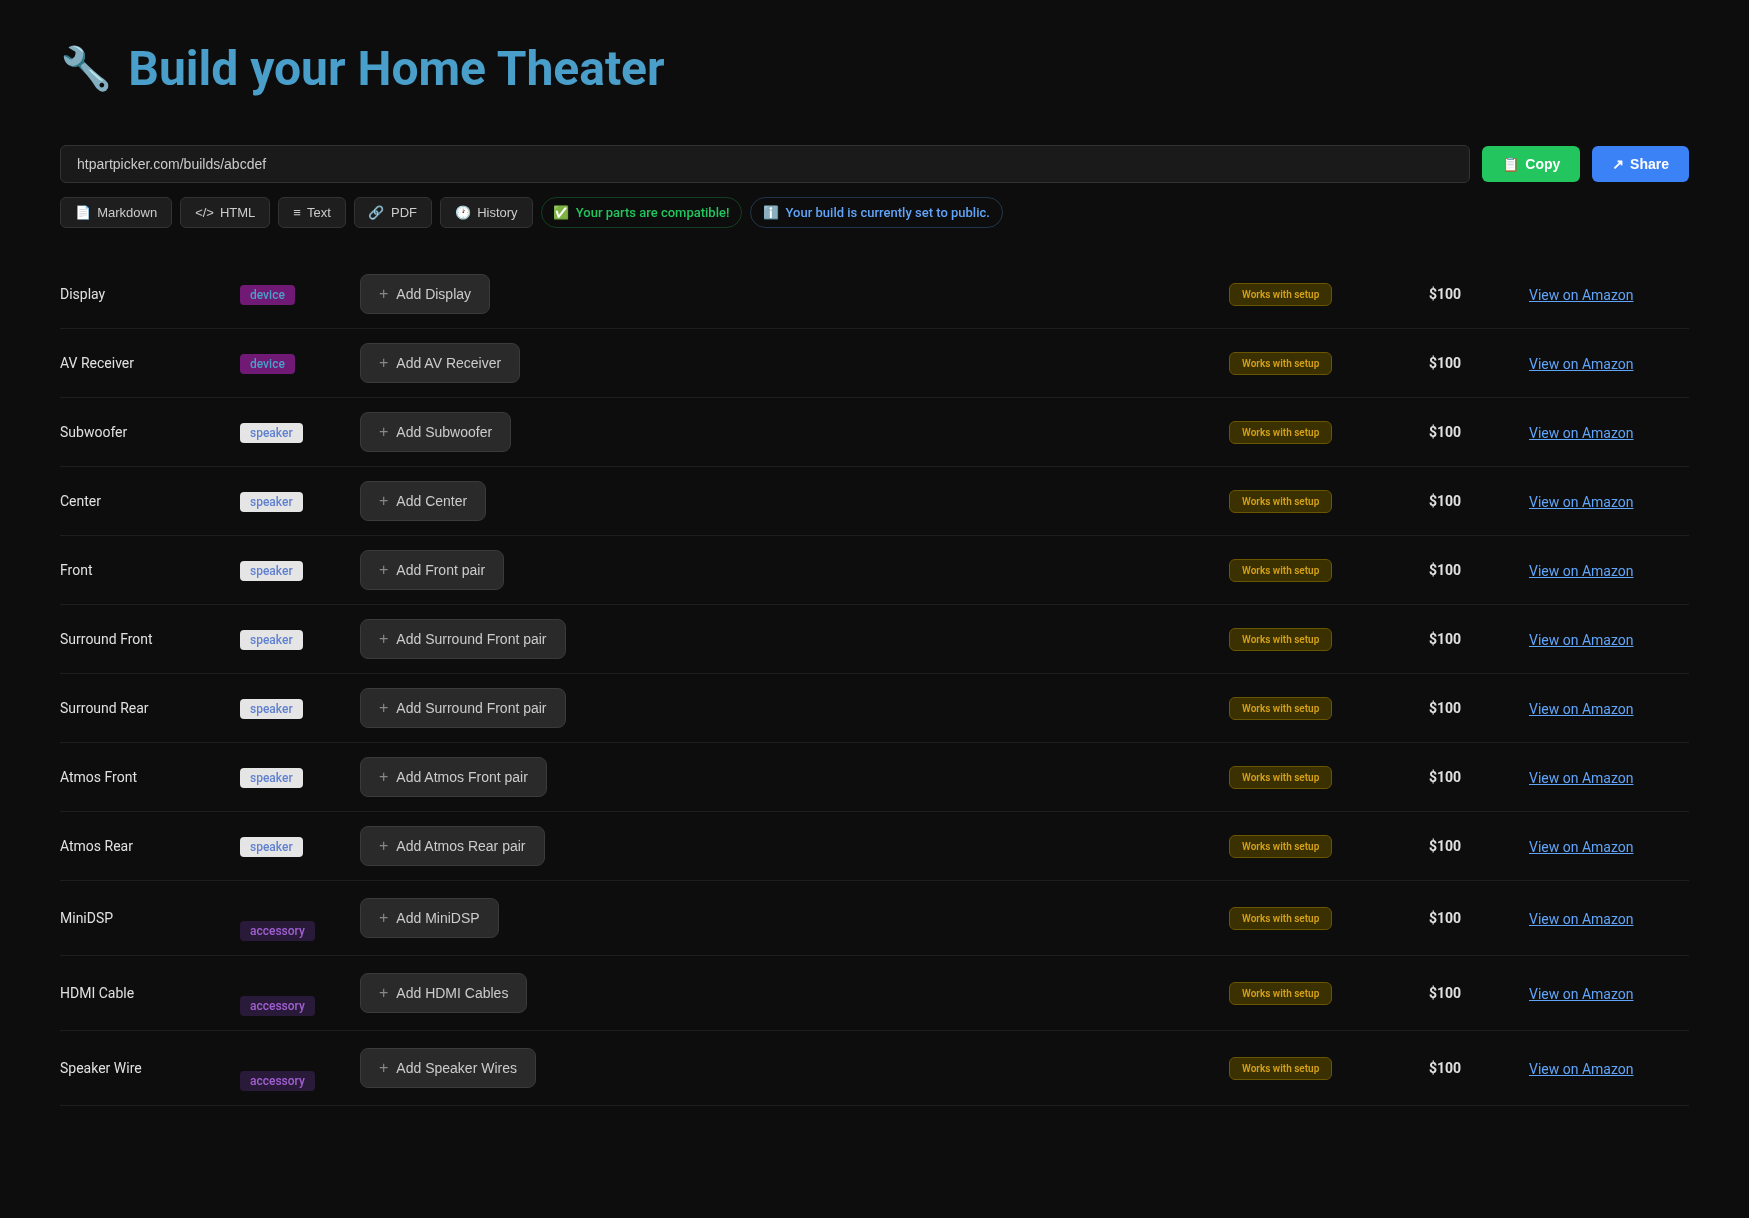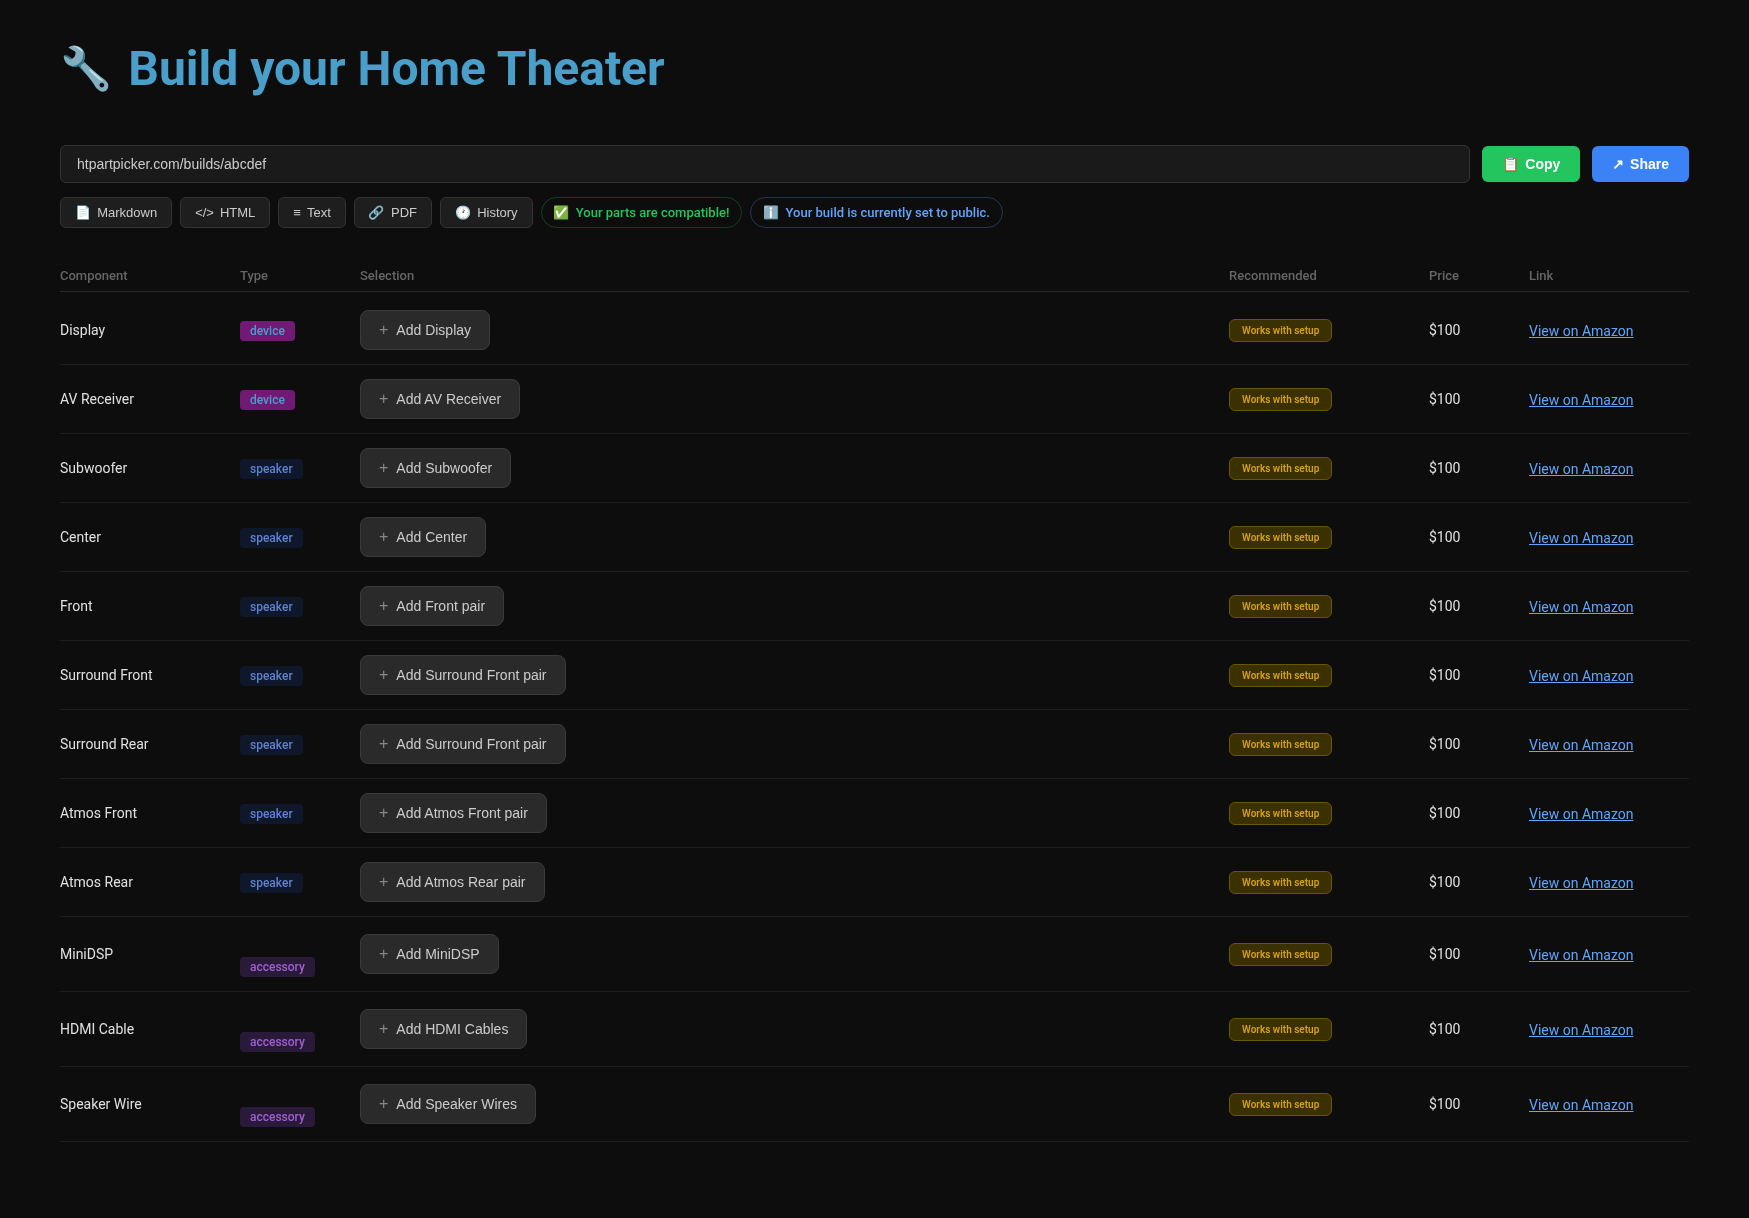--- a/index.html
+++ b/index.html
@@ -146,21 +146,21 @@
       padding: 3px 10px;
       border-radius: 4px;
       font-size: 12px;
       font-weight: 500;
     }
     .type-device {
       background: #701a75;
       color: #4a9eca;
     }
     .type-speaker {
-      background: #0f172a;
+      background: #e5e5e5;
       color: #6080d0;
     }
     .type-accessory {
       background: #2a1a3a;
       color: #a060d0;
       margin-top: 26px;
     }
     .add-btn {
       display: inline-flex;
       align-items: center;
@@ -180,20 +180,21 @@
       color: #d4a017;
       border: 1px solid #6a5500;
       border-radius: 6px;
       padding: 5px 12px;
       font-size: 10px;
       font-weight: 600;
     }
     .price-cell {
       color: #e0e0e0;
       font-size: 14px;
+      font-weight: bold;
     }
     .link-cell a {
       color: #60a5fa;
       font-size: 14px;
       text-decoration: underline;
       cursor: pointer;
     }
     .plus-icon {
       font-size: 16px;
       color: #888;
@@ -247,28 +248,20 @@
     <span>✅</span>
     <span>Your parts are compatible!</span>
   </div>
   <div class="status-badge-blue">
     <span>ℹ️</span>
     <span>Your build is currently set to public.</span>
   </div>
 </div>
 
 <div class="table-container">
-  <div class="table-header">
-    <div class="table-header-cell">Component</div>
-    <div class="table-header-cell">Type</div>
-    <div class="table-header-cell">Selection</div>
-    <div class="table-header-cell">Recommended</div>
-    <div class="table-header-cell">Price</div>
-    <div class="table-header-cell">Link</div>
-  </div>
   <div id="table-body">
       <div class="table-row">
     <div class="component-name">Display</div>
     <div>
       <span class="type-badge type-device">device</span>
     </div>
     <div>
       <button class="add-btn">
         <span class="plus-icon">+</span>
         <span>Add Display</span>

